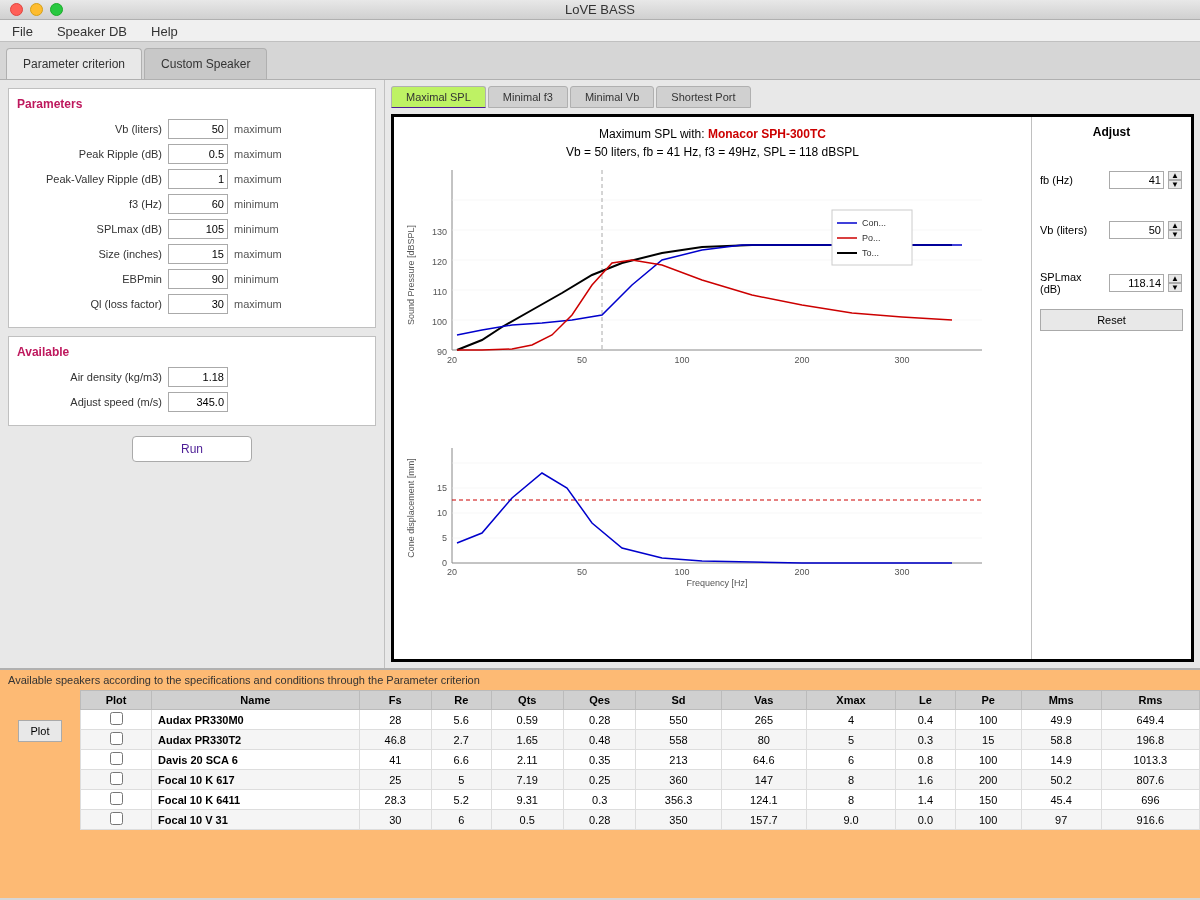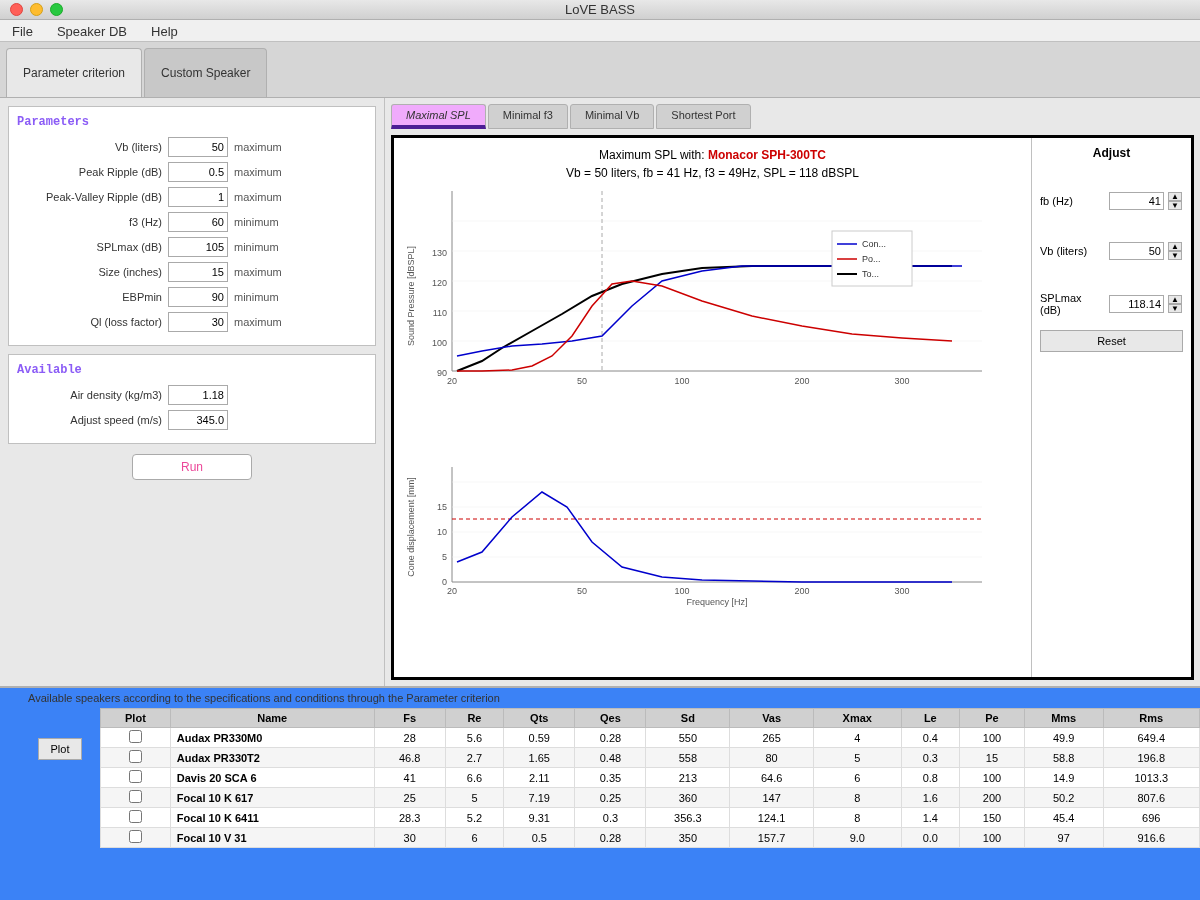--- a/index.html
+++ b/index.html
@@ -62,21 +62,21 @@
 
     
     .outer-tabs {
       background: #d6d6d6;
       display: flex;
       padding: 6px 0 0 6px;
       gap: 2px;
       border-bottom: 1px solid #b0b0b0;
     }
     .outer-tab {
-      padding: 17px 16px;
+      padding: 8px 16px;
       background: #c8c8c8;
       border: 1px solid #b0b0b0;
       border-bottom: none;
       cursor: pointer;
       font-size: 12px;
       color: #333;
       border-radius: 4px 4px 0 0;
     }
     .outer-tab.active {
       background: #e8e8e8;
@@ -102,22 +102,21 @@
     .section-box {
       background: white;
       border: 1px solid #c0c0c0;
       margin-bottom: 8px;
       padding: 8px;
     }
     .section-title {
       font-weight: bold;
       font-size: 12px;
       margin-bottom: 8px;
-      color: #8b5cf6;
-      font-family: Liberation Mono, monospace;
+      color: #be185d;
     }
     .param-row {
       display: flex;
       align-items: center;
       margin-bottom: 5px;
       gap: 6px;
     }
     .param-label {
       width: 145px;
       font-size: 11px;
@@ -140,21 +139,21 @@
 
     .run-btn {
       display: block;
       margin: 10px auto;
       padding: 5px 48px;
       background: white;
       border: 1px solid #aaa;
       border-radius: 4px;
       font-size: 12px;
       cursor: pointer;
-      color: #ec4899;
+      color: #4c1d95;
     }
 
     
     .right-panel {
       flex: 1;
       display: flex;
       flex-direction: column;
       padding: 6px;
     }
 
@@ -167,23 +166,22 @@
     .inner-tab {
       padding: 4px 14px;
       background: #d0d0d0;
       border: 1px solid #b0b0b0;
       cursor: pointer;
       font-size: 11px;
       color: #333;
       border-radius: 3px 3px 0 0;
     }
     .inner-tab.active {
-      background: #f0abfc;
-      border-bottom: 4px solid #4c1d95;
-      font-style: italic;
+      background: #bef264;
+      border-bottom: 1px solid #4c1d95;
     }
 
     
     .chart-container {
       flex: 1;
       display: flex;
       background: white;
       border: 3px solid #000000;
       position: relative;
       overflow: hidden;
@@ -257,25 +255,24 @@
       background: #e8e8e8;
       border: 1px solid #aaa;
       cursor: pointer;
       font-size: 11px;
       text-align: center;
     }
 
     
     .bottom-area {
       height: 230px;
-      background: #3b82f6;
+      background: #fdba74;
       border-top: 2px solid #b0b0b0;
       display: flex;
       flex-direction: column;
-      padding-left: 20px;
     }
     .bottom-desc {
       font-size: 11px;
       padding: 4px 8px;
       color: #333;
     }
     .bottom-main {
       display: flex;
       flex: 1;
       overflow: hidden;

